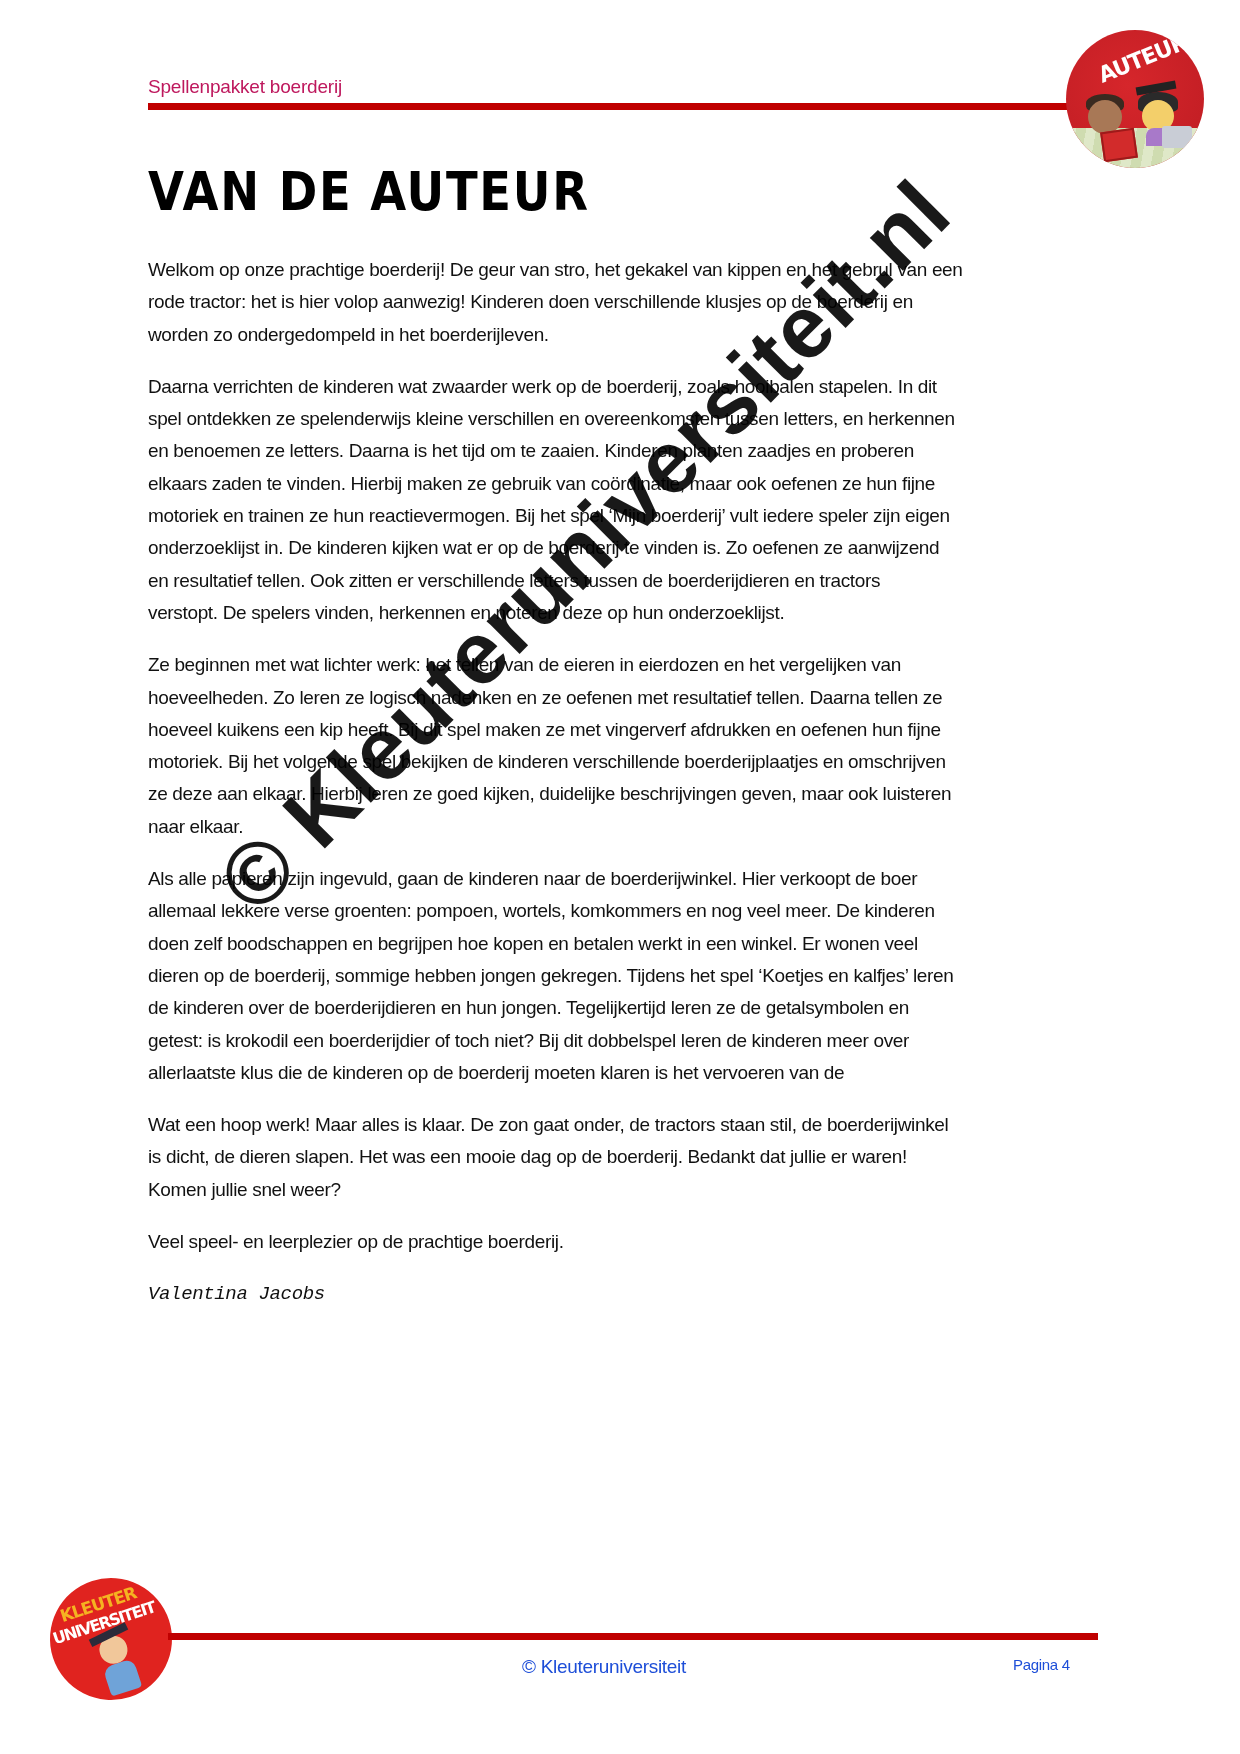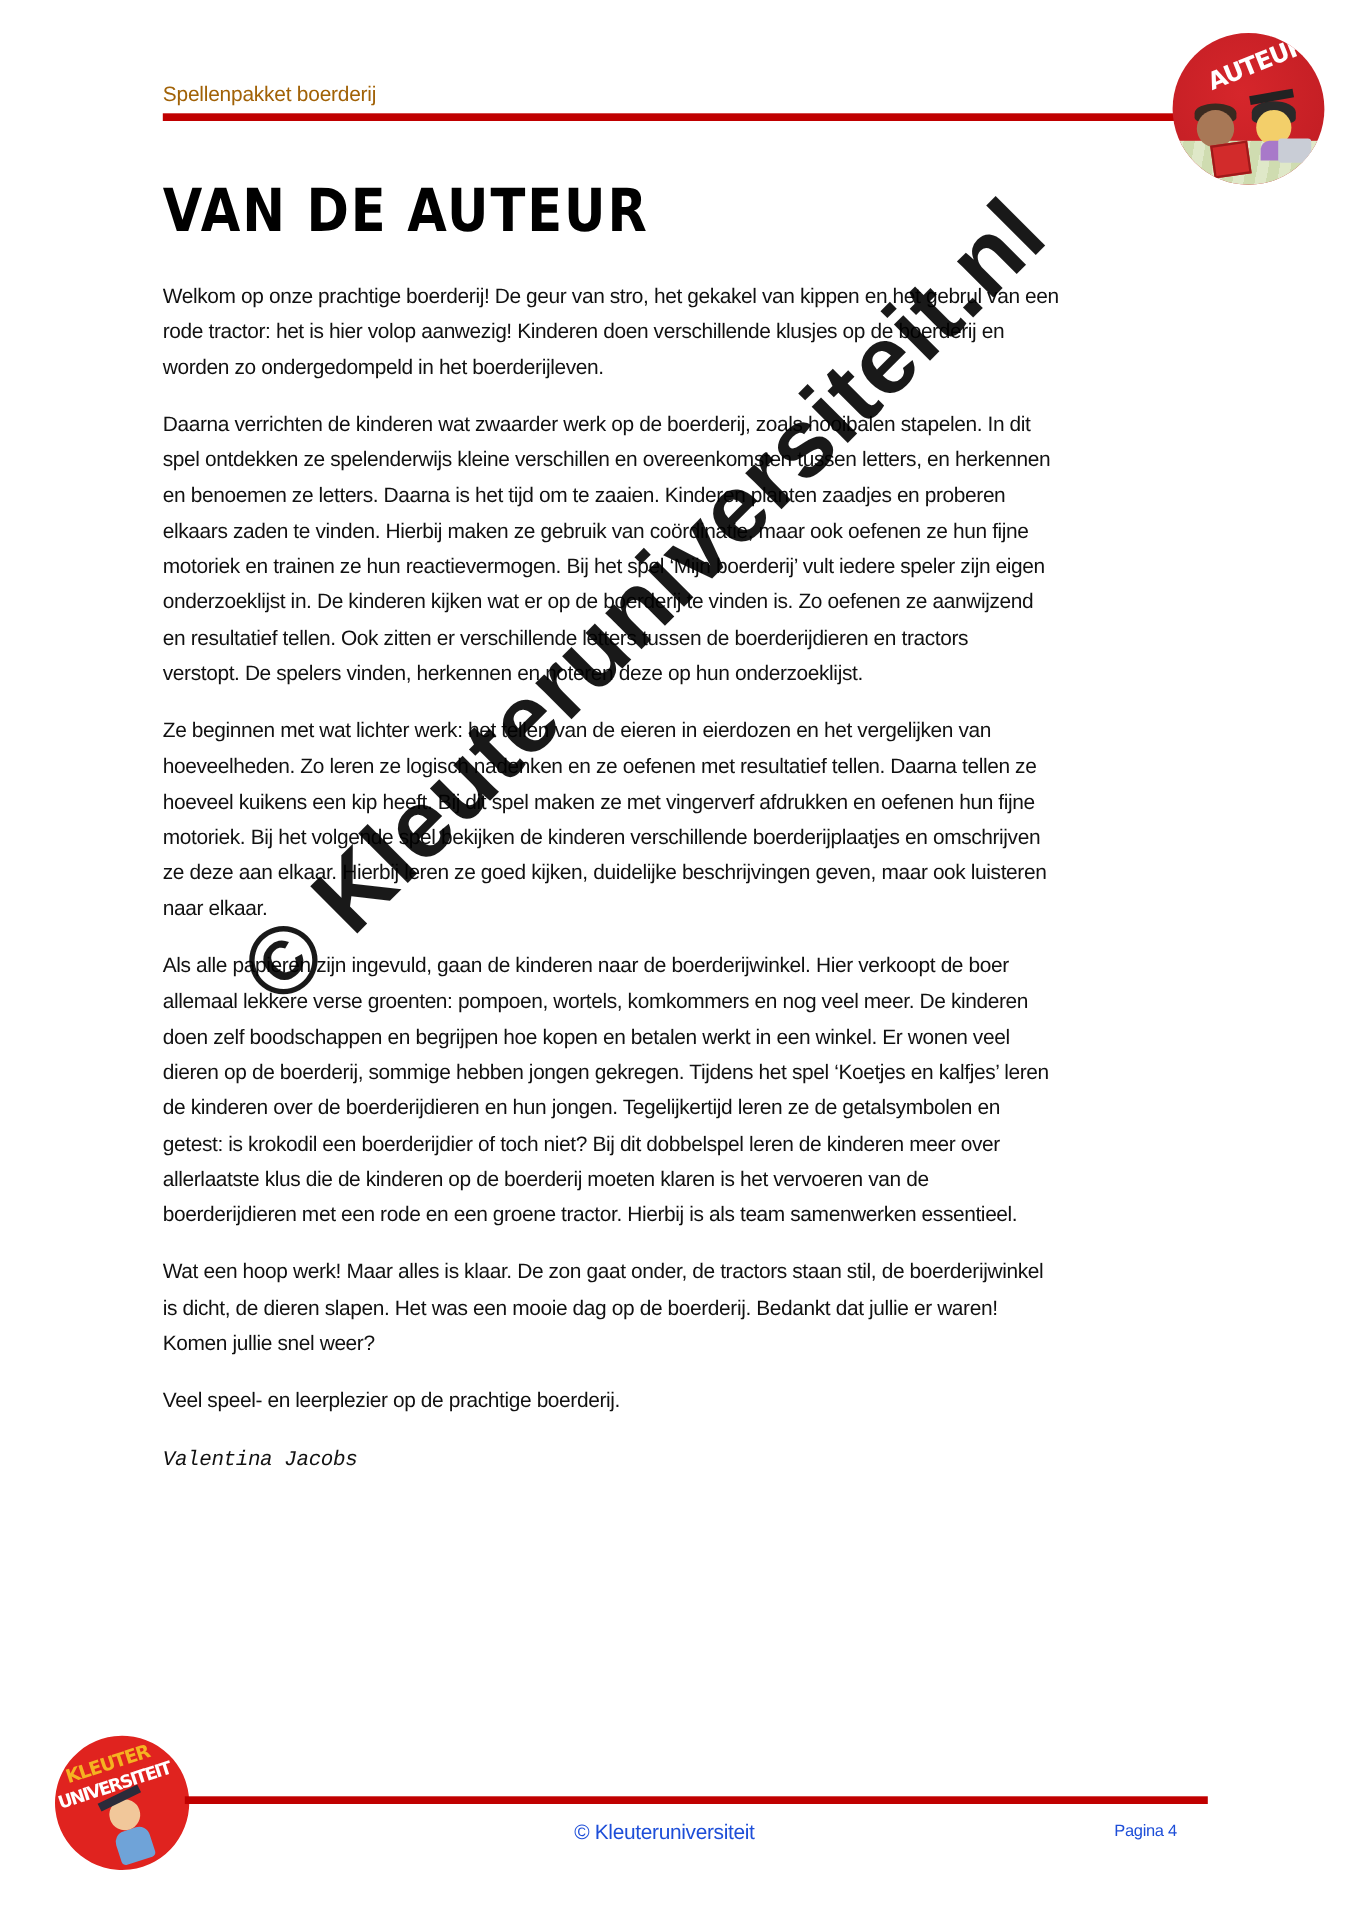--- a/index.html
+++ b/index.html
@@ -2,21 +2,21 @@
 <html><head>
   <meta charset="utf-8">
   <style>
     html, body { margin: 0; padding: 0; background: #ffffff; }
     body {
       width: 1240px; height: 1754px; position: relative; overflow: hidden;
       font-family: "Liberation Sans", sans-serif; color: #111;
     }
     .header-text {
       position: absolute; left: 148px; top: 76px;
-      font-size: 19px; letter-spacing: -0.2px; color: #a16207;
+      font-size: 19px; letter-spacing: -0.2px; color: #be185d;
     }
     .header-rule {
       position: absolute; left: 148px; top: 103px; width: 930px; height: 7px;
       background: #c00000;
     }
     .auteur-badge {
       position: absolute; left: 1066px; top: 30px; width: 138px; height: 138px;
       border-radius: 50%; overflow: hidden;
       background: radial-gradient(circle at 45% 40%, #d6262b 0%, #c51f25 70%, #b01a20 100%);
     }
@@ -140,21 +140,20 @@
     <span class="line">naar elkaar.</span>
   </p>
   <p>
     <span class="line">Als alle papieren zijn ingevuld, gaan de kinderen naar de boerderijwinkel. Hier verkoopt de boer</span>
     <span class="line">allemaal lekkere verse groenten: pompoen, wortels, komkommers en nog veel meer. De kinderen</span>
     <span class="line">doen zelf boodschappen en begrijpen hoe kopen en betalen werkt in een winkel. Er wonen veel</span>
     <span class="line">dieren op de boerderij, sommige hebben jongen gekregen. Tijdens het spel ‘Koetjes en kalfjes’ leren</span>
     <span class="line">de kinderen over de boerderijdieren en hun jongen. Tegelijkertijd leren ze de getalsymbolen en</span>
     <span class="line">getest: is krokodil een boerderijdier of toch niet? Bij dit dobbelspel leren de kinderen meer over</span>
     <span class="line">allerlaatste klus die de kinderen op de boerderij moeten klaren is het vervoeren van de</span>
-    <span class="line">boerderijdieren met een rode en een groene tractor. Hierbij is als team samenwerken essentieel.</span>
   </p>
   <p>
     <span class="line">Wat een hoop werk! Maar alles is klaar. De zon gaat onder, de tractors staan stil, de boerderijwinkel</span>
     <span class="line">is dicht, de dieren slapen. Het was een mooie dag op de boerderij. Bedankt dat jullie er waren!</span>
     <span class="line">Komen jullie snel weer?</span>
   </p>
   <p>
     <span class="line">Veel speel- en leerplezier op de prachtige boerderij.</span>
   </p>
   <p class="signature">Valentina Jacobs</p>

